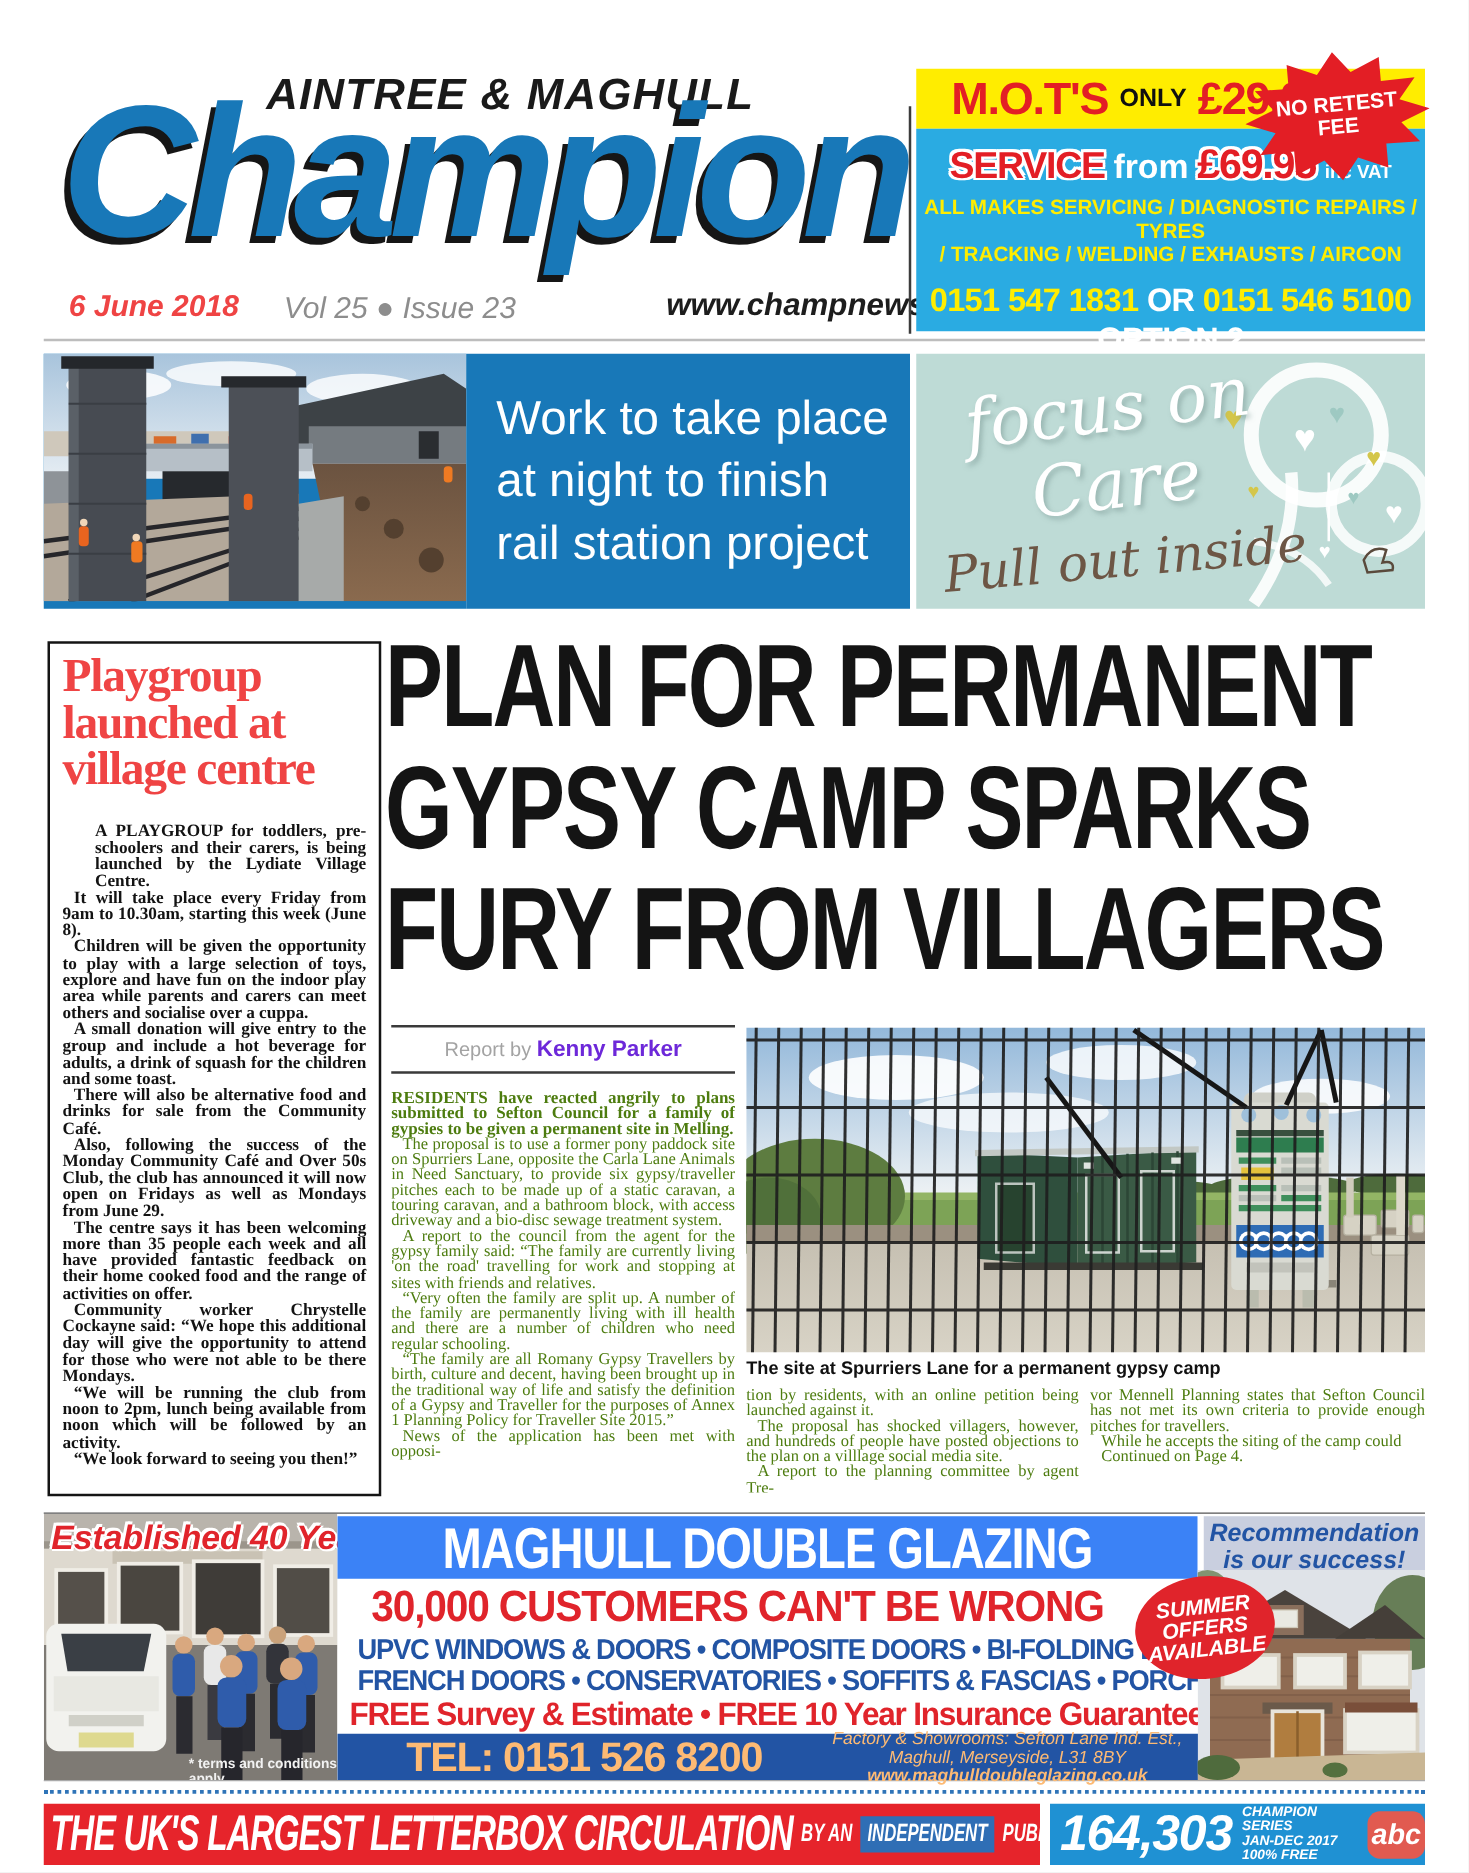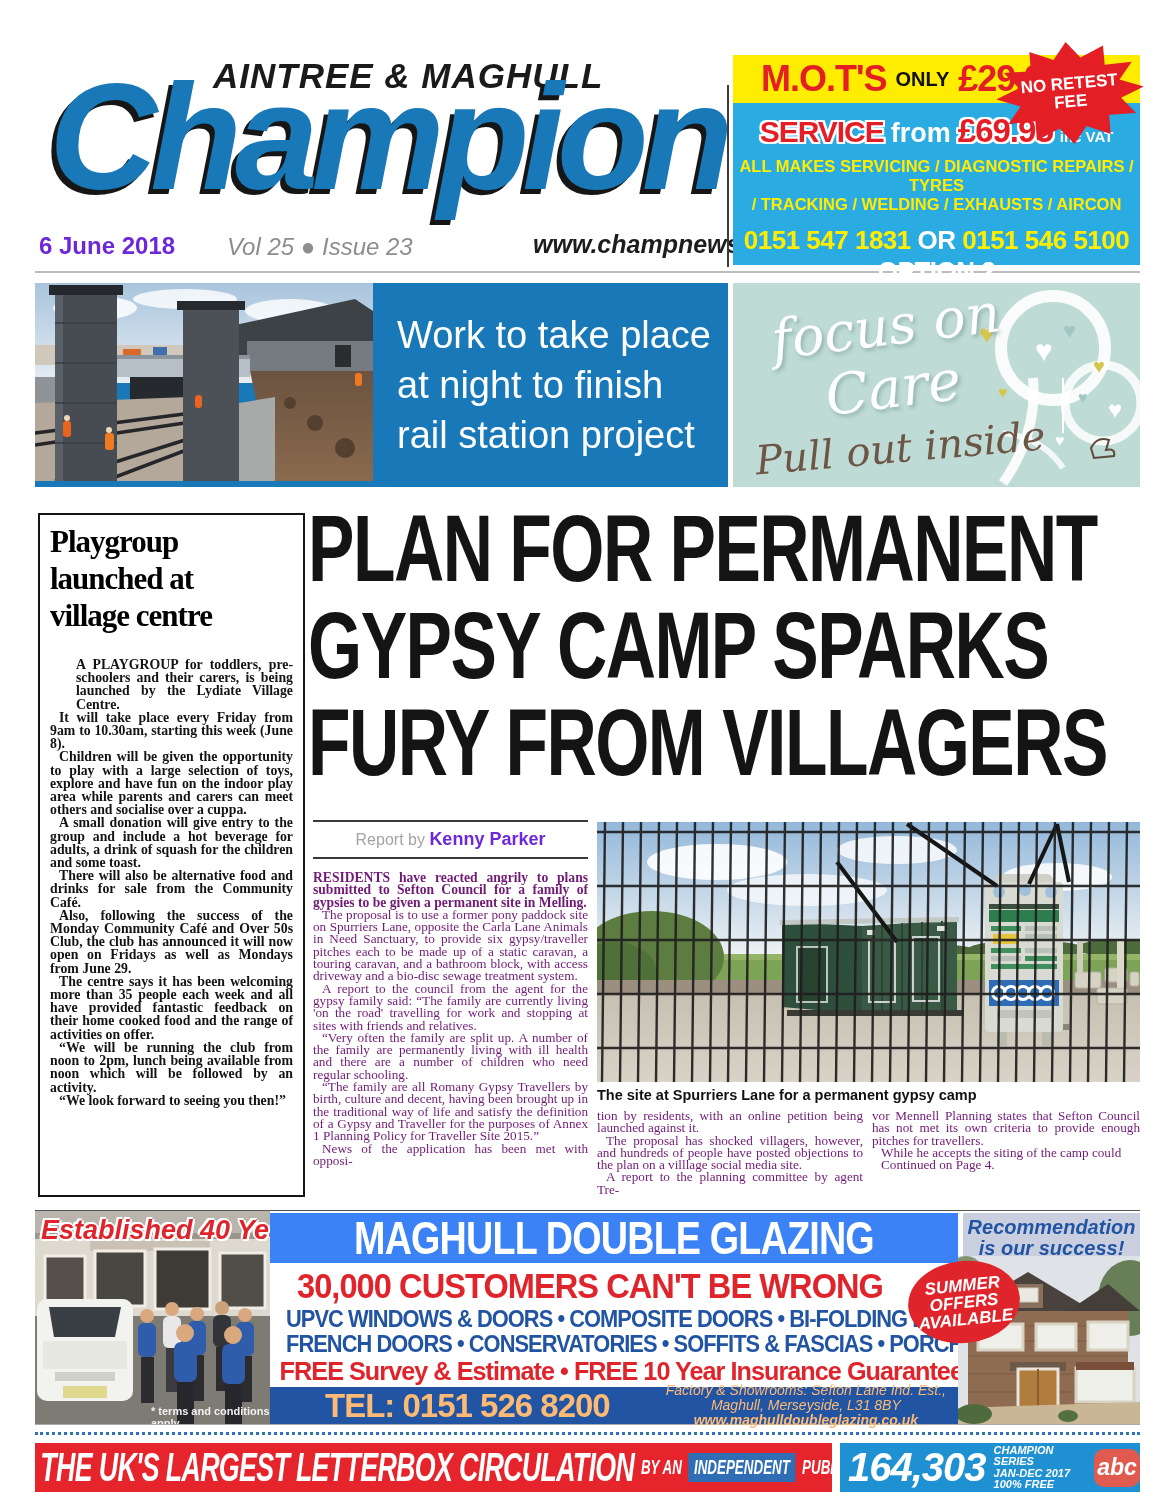--- a/index.html
+++ b/index.html
@@ -7,22 +7,22 @@
         font-family:"Liberation Sans",sans-serif;overflow:hidden;}
   .abs{position:absolute;}
 
   
   .mast-region{left:35px;top:40px;width:692px;height:230px;}
   .mast-top{position:absolute;left:178px;top:16px;font-style:italic;font-weight:bold;
             font-size:35px;color:#1a1a1a;letter-spacing:1px;white-space:nowrap;}
   .mast-title{position:absolute;left:14px;top:22px;font-style:italic;font-weight:bold;
               font-size:150px;line-height:1;color:#1878b8;letter-spacing:-7px;
               text-shadow:-5px 5px 0 #161616;white-space:nowrap;}
-  .mast-date{position:absolute;left:4px;top:192px;font-weight:bold;
-             font-size:24px;color:#6d28d9;}
+  .mast-date{position:absolute;left:20px;top:192px;font-style:italic;font-weight:bold;
+             font-size:24px;color:#ef4444;}
   .mast-vol{position:absolute;left:192px;top:193px;font-style:italic;font-size:24px;color:#8d8d8d;}
   .mast-web{position:absolute;left:498px;top:190px;font-style:italic;font-weight:bold;
             font-size:25px;color:#1d1d1d;}
   .mast-divider{left:727px;top:85px;width:2px;height:182px;background:#3c3c3c;}
   .header-rule{left:35px;top:271px;width:1105px;height:2px;background:#bdbdbd;}
 
   
   .mot{left:733px;top:55px;width:407px;height:210px;}
   .mot-yellow{position:absolute;left:0;top:0;width:100%;height:48px;background:#ffed00;
               display:flex;align-items:center;justify-content:flex-start;padding-left:28px;
@@ -59,38 +59,38 @@
   .focus-script{position:absolute;font-family:"DejaVu Serif",serif;font-style:italic;}
   .focus1{left:38px;top:12px;font-size:54px;color:#fff;transform:rotate(-7deg);
           text-shadow:2px 3px 4px rgba(120,150,145,.55);}
   .focus2{left:92px;top:72px;font-size:56px;color:#fff;transform:rotate(-7deg);
           text-shadow:2px 3px 4px rgba(120,150,145,.55);}
   .focus3{left:22px;top:142px;font-size:40px;color:#6d5645;transform:rotate(-5deg);}
 
   
   .playgroup{left:38px;top:513px;width:267px;height:684px;border:2px solid #141414;
              box-sizing:border-box;padding:8px 10px;overflow:hidden;}
-  .pg-head{font-family:"Liberation Serif",serif;font-weight:bold;font-size:31px;line-height:37px;
-           letter-spacing:-1px;color:#000000;}
+  .pg-head{font-family:"Liberation Serif",serif;font-weight:bold;font-size:38px;line-height:37px;
+           letter-spacing:-1px;color:#ef4444;}
   .pg-body{margin-top:24px;font-family:"Liberation Serif",serif;font-weight:bold;font-size:13.8px;
            line-height:13.2px;text-align:justify;color:#131313;}
   .pg-body p{margin:0;text-indent:9px;}
   .pg-body p:first-child{text-indent:0;margin-left:26px;}
 
   
   .headline{left:308px;top:502px;width:835px;height:292px;}
   .hl-line{position:absolute;left:0;white-space:nowrap;font-weight:bold;font-size:94px;
            line-height:1;color:#141414;letter-spacing:-2px;transform:scaleX(0.74);
            transform-origin:0 0;}
   .byline{left:313px;top:820px;width:275px;border-top:2px solid #3a3a3a;border-bottom:2px solid #3a3a3a;
           padding:7px 0;text-align:center;box-sizing:border-box;}
   .byline .pre{font-size:16px;color:#a3a3a3;}
   .byline .name{font-size:18px;font-weight:bold;color:#6d28d9;}
   .serif-col{font-family:"Liberation Serif",serif;font-size:13.2px;line-height:12.3px;
-             text-align:justify;color:#701a75;overflow:hidden;}
+             text-align:justify;color:#4d7c0f;overflow:hidden;}
   .serif-col p{margin:0;text-indent:9px;}
   .serif-col p:first-child{text-indent:0;}
   .serif-col p.lead{font-weight:bold;font-size:13.6px;}
   .col1{left:313px;top:872px;width:275px;height:322px;}
   .camp-photo{left:597px;top:822px;width:543px;height:262px;}
   .caption{left:597px;top:1087px;width:543px;font-weight:bold;font-size:14.5px;color:#111;}
   .col2{left:597px;top:1110px;width:266px;height:84px;}
   .col3{left:872px;top:1110px;width:268px;height:84px;}
   .continued{margin-top:13px;text-indent:9px;}
 
@@ -293,20 +293,21 @@
       <div>village centre</div>
     </div>
     <div class="pg-body">
       <p>A PLAYGROUP for toddlers, pre-schoolers and their carers, is being launched by the Lydiate Village Centre.</p>
       <p>It will take place every Friday from 9am to 10.30am, starting this week (June 8).</p>
       <p>Children will be given the opportunity to play with a large selection of toys, explore and have fun on the indoor play area while parents and carers can meet others and socialise over a cuppa.</p>
       <p>A small donation will give entry to the group and include a hot beverage for adults, a drink of squash for the children and some toast.</p>
       <p>There will also be alternative food and drinks for sale from the Community Café.</p>
       <p>Also, following the success of the Monday Community Café and Over 50s Club, the club has announced it will now open on Fridays as well as Mondays from June 29.</p>
       <p>The centre says it has been welcoming more than 35 people each week and all have provided fantastic feedback on their home cooked food and the range of activities on offer.</p>
+      <p>Community worker Chrystelle Cockayne said: “We hope this additional day will give the opportunity to attend for those who were not able to be there Mondays.</p>
       <p>“We will be running the club from noon to 2pm, lunch being available from noon which will be followed by an activity.</p>
       <p>“We look forward to seeing you then!”</p>
     </div>
   </div>
 
   <div class="abs headline">
     <div class="hl-line" style="top:0;">PLAN FOR PERMANENT</div>
     <div class="hl-line" style="top:97px;">GYPSY CAMP SPARKS</div>
     <div class="hl-line" style="top:194px;">FURY FROM VILLAGERS</div>
   </div>

